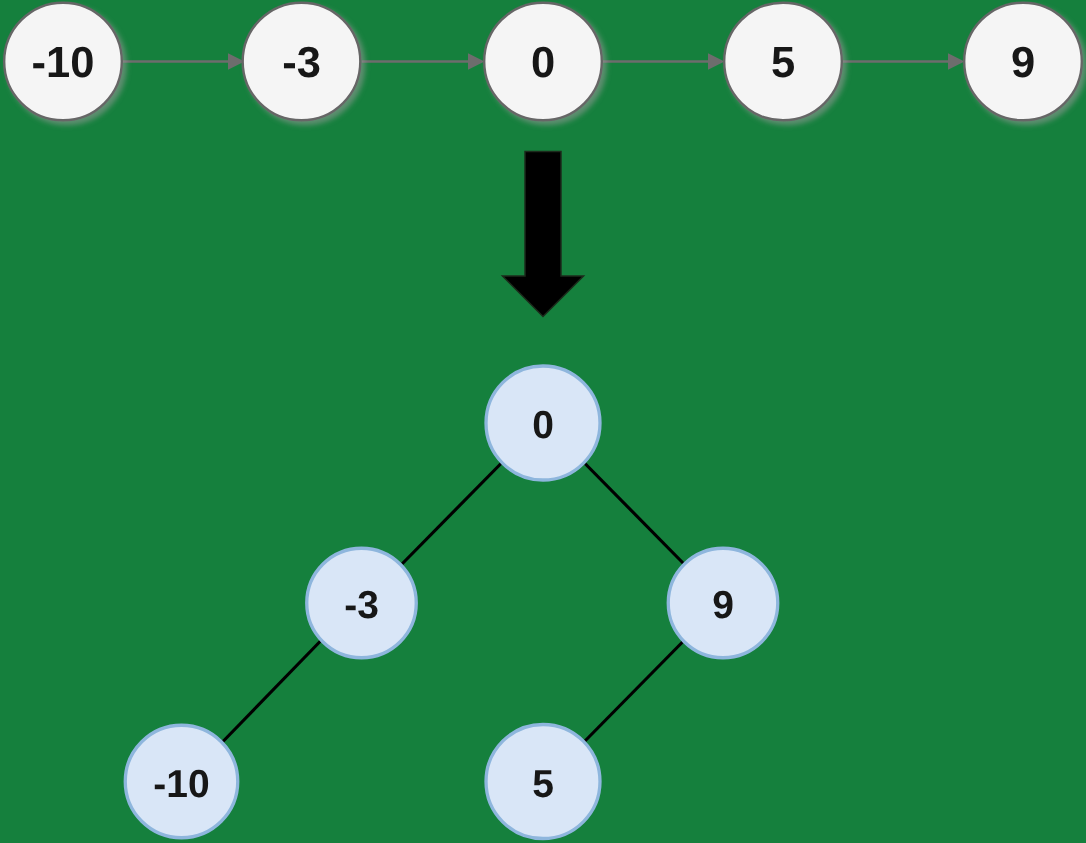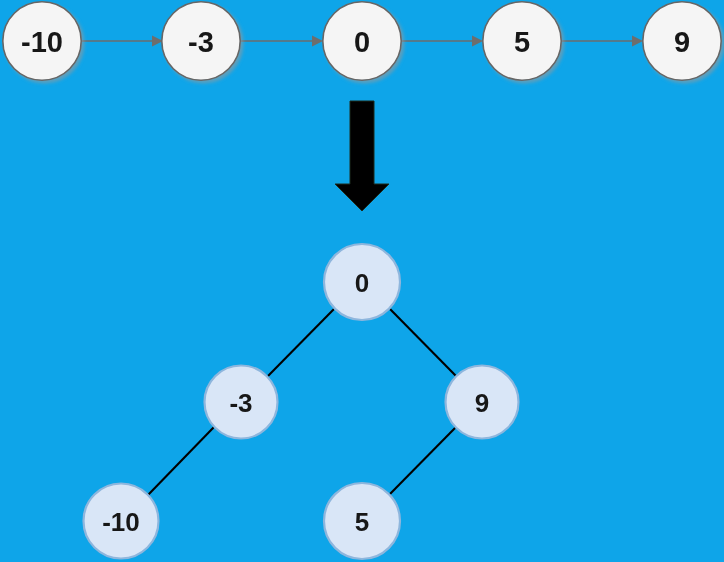--- a/index.html
+++ b/index.html
@@ -8,21 +8,21 @@
     padding: 0;
     background: #ffffff;
   }
   body {
     font-family: "Liberation Sans", sans-serif;
   }
   #canvas {
     position: relative;
     width: 724px;
     height: 562px;
-    background: #0ea5e9;
+    background: #15803d;
     overflow: hidden;
   }
   #diagram-svg {
     position: absolute;
     left: 0;
     top: 0;
     width: 724px;
     height: 562px;
   }
   .ll-node-circle {

